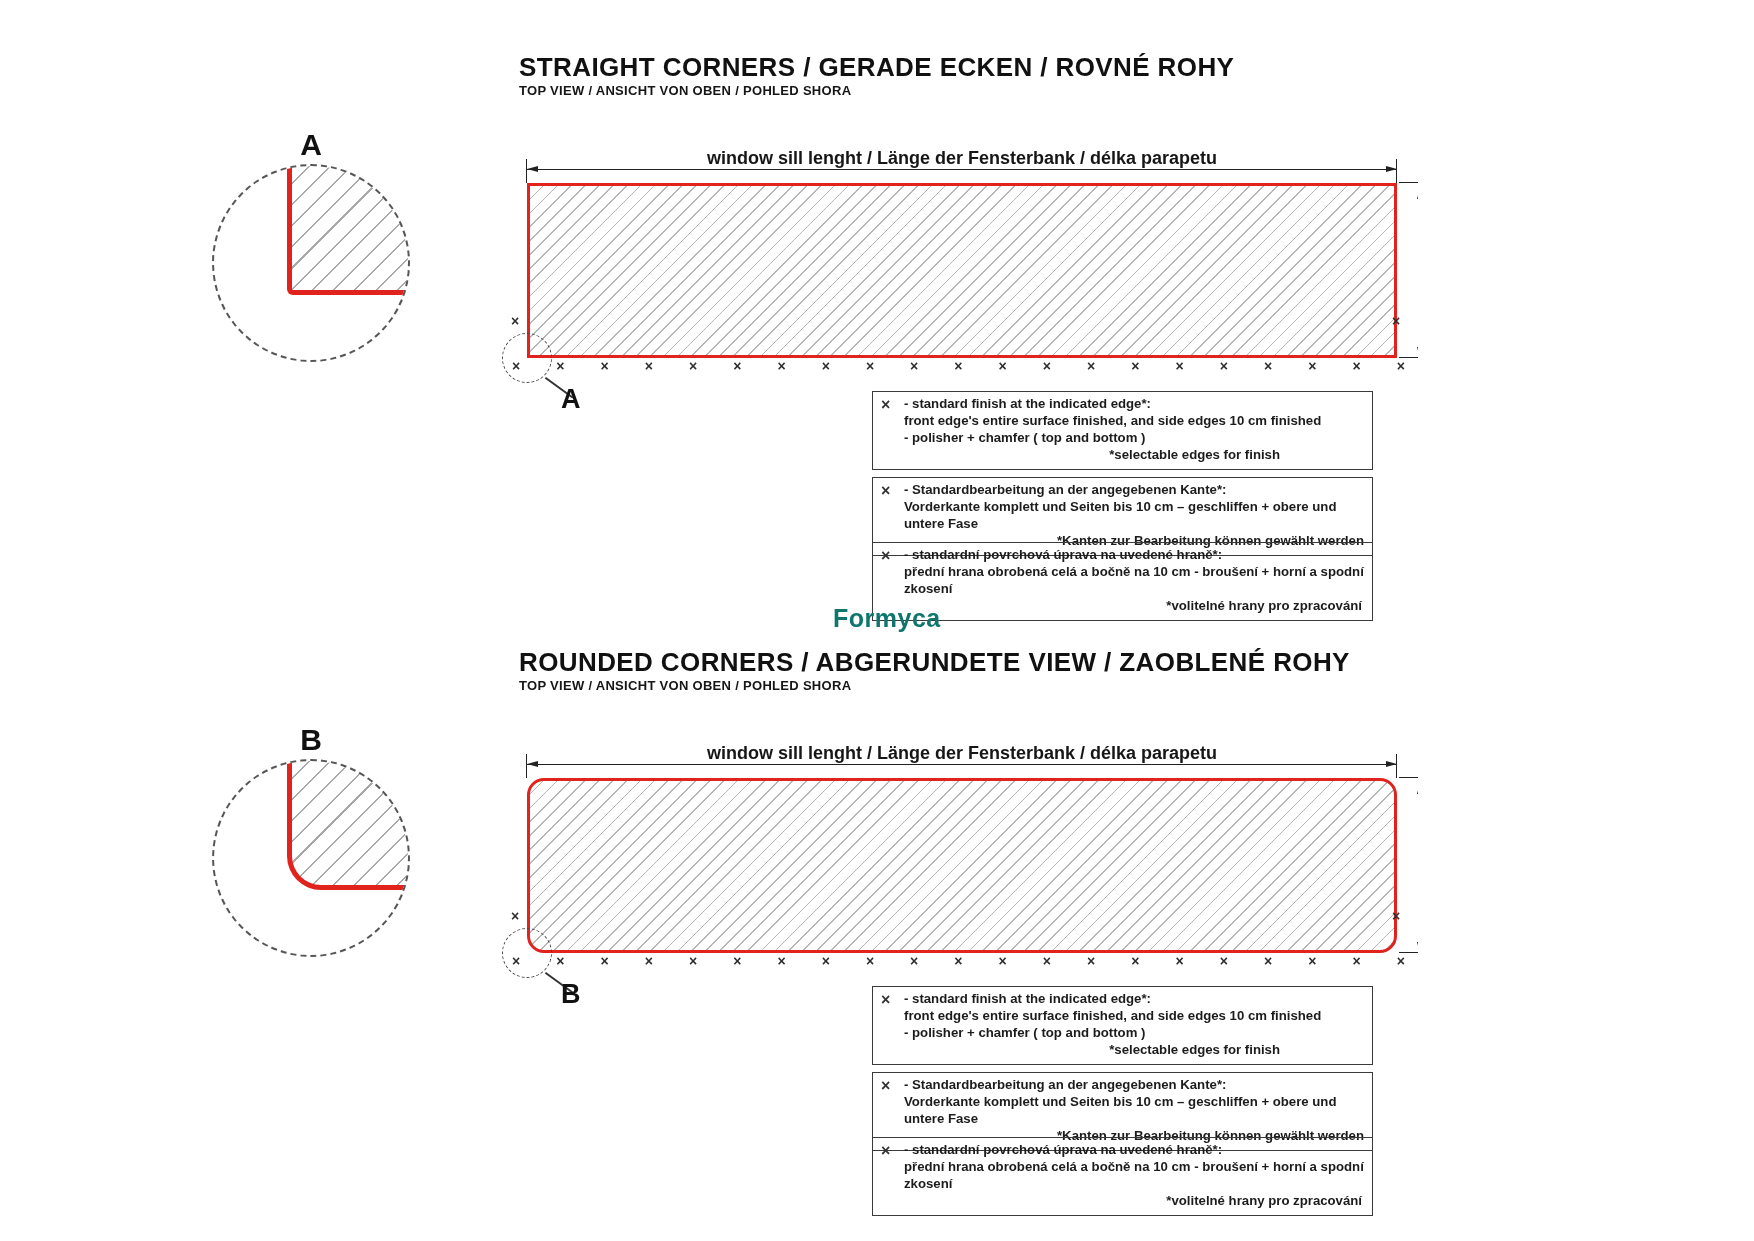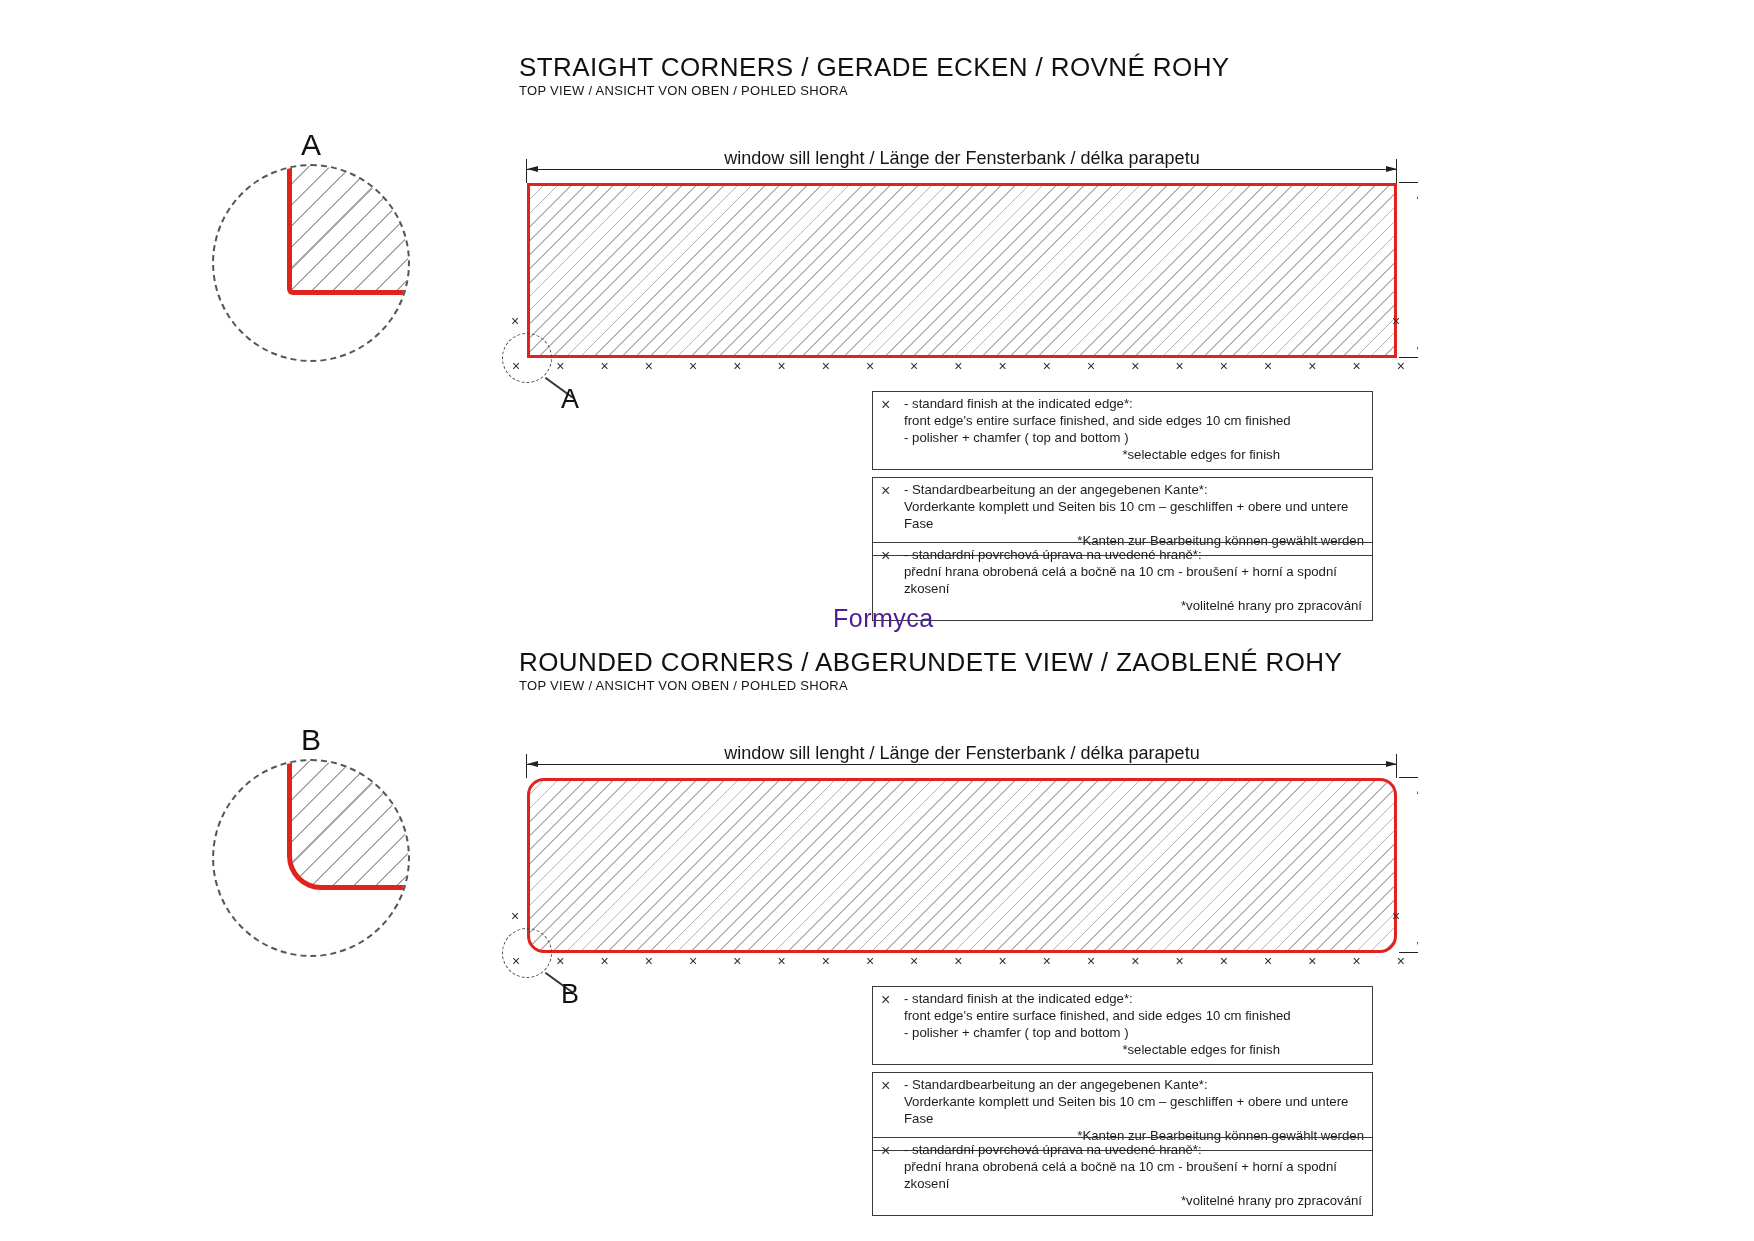--- a/index.html
+++ b/index.html
@@ -1,17 +1,17 @@
 <!DOCTYPE html>
 <html style="--red: #e1231d;"><head>
 <meta charset="utf-8">
 <style>
   html,body{margin:0;padding:0;background:#fff;}
   body{font-family:"Liberation Sans","DejaVu Sans",sans-serif;color:#1a1a1a;}
-  #canvas{position:relative;width:1418px;height:1241px;background:#fff;overflow:hidden;}
+  #canvas{position:relative;width:1418px;height:1241px;background:#fff;overflow:hidden;font-weight:bold;}
 
   .section{position:absolute;left:0;width:1754px;height:620px;}
   #sec1{top:48px;} #sec2{top:643px;}
 
   .title{position:absolute;left:519px;top:4px;font-size:26px;letter-spacing:.4px;color:#111;white-space:nowrap;}
   .subtitle{position:absolute;left:519px;top:35px;font-size:13px;letter-spacing:.3px;color:#161616;white-space:nowrap;}
 
   
   .detail-label{position:absolute;left:212px;top:80px;width:198px;text-align:center;font-size:30px;color:#111;}
   .detail-circle{position:absolute;left:212px;top:116px;width:198px;height:198px;border:2px dashed #555;border-radius:50%;overflow:hidden;box-sizing:border-box;}
@@ -59,21 +59,21 @@
     padding:4px 6px 6px 8px;font-size:13.2px;line-height:16.8px;color:#1c1c1c;}
   .note-en{top:343px;} .note-de{top:429px;} .note-cs{top:494px;}
   .note-row1{display:flex;}
   .note-x{width:23px;font-size:16px;line-height:17px;color:#333;flex:none;}
   .note-l2{padding-left:23px;}
   .star{text-align:right;}
   .note-en .star{padding-right:86px;}
   .note-de .star{padding-right:2px;}
   .note-cs .star{padding-right:4px;}
 
-  .watermark{position:absolute;left:833px;top:556px;font-size:25px;color:#4c1d95;letter-spacing:.5px;}
+  .watermark{position:absolute;left:833px;top:556px;font-size:25px;color:#0f766e;letter-spacing:.5px;}
 </style>
 </head>
 <body>
 
 <div id="canvas">
 
   <div class="section" id="sec1">
     <div class="title">STRAIGHT CORNERS / GERADE ECKEN / ROVNÉ ROHY</div>
     <div class="subtitle">TOP VIEW / ANSICHT VON OBEN / POHLED SHORA</div>
 

